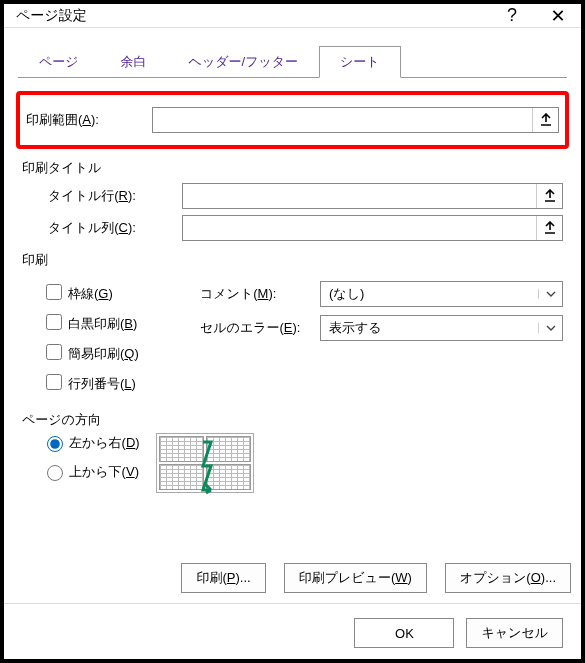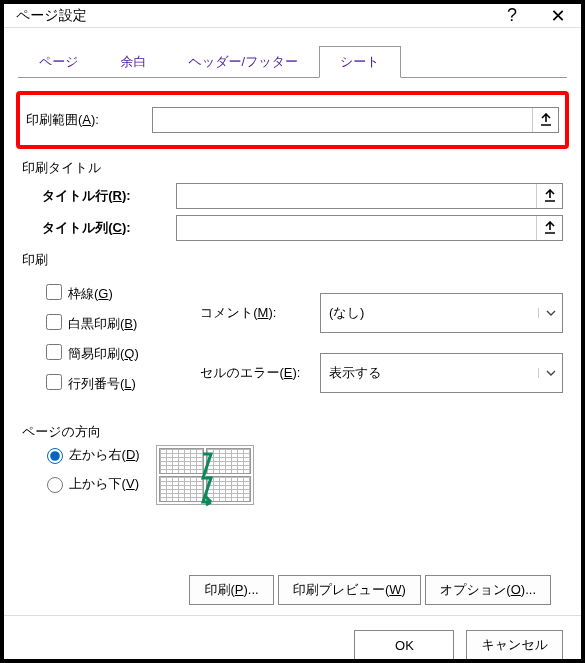--- a/index.html
+++ b/index.html
@@ -55,21 +55,21 @@
   .content {
     padding: 10px 18px 0 18px;
   }
   .row {
     display: flex;
     align-items: center;
     margin: 6px 0;
     gap: 16px;
   }
   .row .lbl { width: 110px; }
-  .row .lbl.inner { margin-left: 20px; width: 118px; font-weight: bold;}
+  .row .lbl.inner { margin-left: 26px; width: 118px;}
   .refinput {
     flex: 1;
     display: flex;
     border: 1px solid #888;
     height: 26px;
     background: #fff;
   }
   .refinput input {
     flex: 1;
     border: none;
@@ -91,24 +91,24 @@
   }
   .section-title {
     font-size: 13px;
     margin: 10px 0 4px 0;
   }
   .colgroup { display:flex; gap: 8px; margin-top:4px;}
   .col-left { width: 170px; padding-left: 20px;}
   .col-right { flex:1; }
   .chk { display:flex; align-items:flex-end; margin: 8px 0; }
   .chk input[type=checkbox]{ width:16px; height:16px; margin-right:6px; accent-color:#0067c0;}
-  .ddrow { display:flex; align-items:center; margin: 20px 0;}
+  .ddrow { display:flex; align-items:center; margin: 8px 0;}
   .ddrow .dlbl { width: 120px; }
   .dd {
-    flex:1; display:flex; height:40px; border:1px solid #888; background:#fff;
+    flex:1; display:flex; height:26px; border:1px solid #888; background:#fff;
     align-items:center;
   }
   .dd span{ flex:1; padding:0 8px;}
   .dd .car { width:24px; border-left:1px solid #ccc; display:flex; align-items:center;justify-content:center;}
   .radio-group { padding-left:20px; display:flex; flex-direction:column; gap:10px; }
   .radio-row { display:flex; align-items:center;}
   .radio-row input[type=radio]{ width:16px; height:16px; margin-right:6px; accent-color:#0067c0;}
   .page-dir { display:flex; align-items:flex-start; gap:16px; margin-top:4px;}
   .dir-icon {
     width:98px; height:60px; border:1px solid #aaa;
@@ -117,22 +117,22 @@
   }
   .mini-sheet{
     background:#fff; border:1px solid #999;
     background-image:
       linear-gradient(to right,#bbb 0,#bbb 1px,transparent 1px),
       linear-gradient(to bottom,#bbb 0,#bbb 1px,transparent 1px);
     background-size: 6px 4px;
   }
   .nz-arrow{position:absolute; top:4px; left:44px; bottom:4px; width:12px;}
   .btnrow {
-    display:flex; justify-content:flex-end; gap:4px;
-    padding: 10px 30px;
+    display:flex; justify-content:flex-end; gap:18px;
+    padding: 10px 10px;
   }
   .btnrow-top { margin-top: 60px; }
   .pbtn {
     padding: 5px 14px; border:1px solid #888; background:#fdfdfd;
     font-size:13px; min-width:80px;
   }
   .pbtn.ok { min-width:100px; background:#fff;}
   .bottombar{
     border-top:1px solid #ddd;
     display:flex; justify-content:flex-end; gap:12px;

